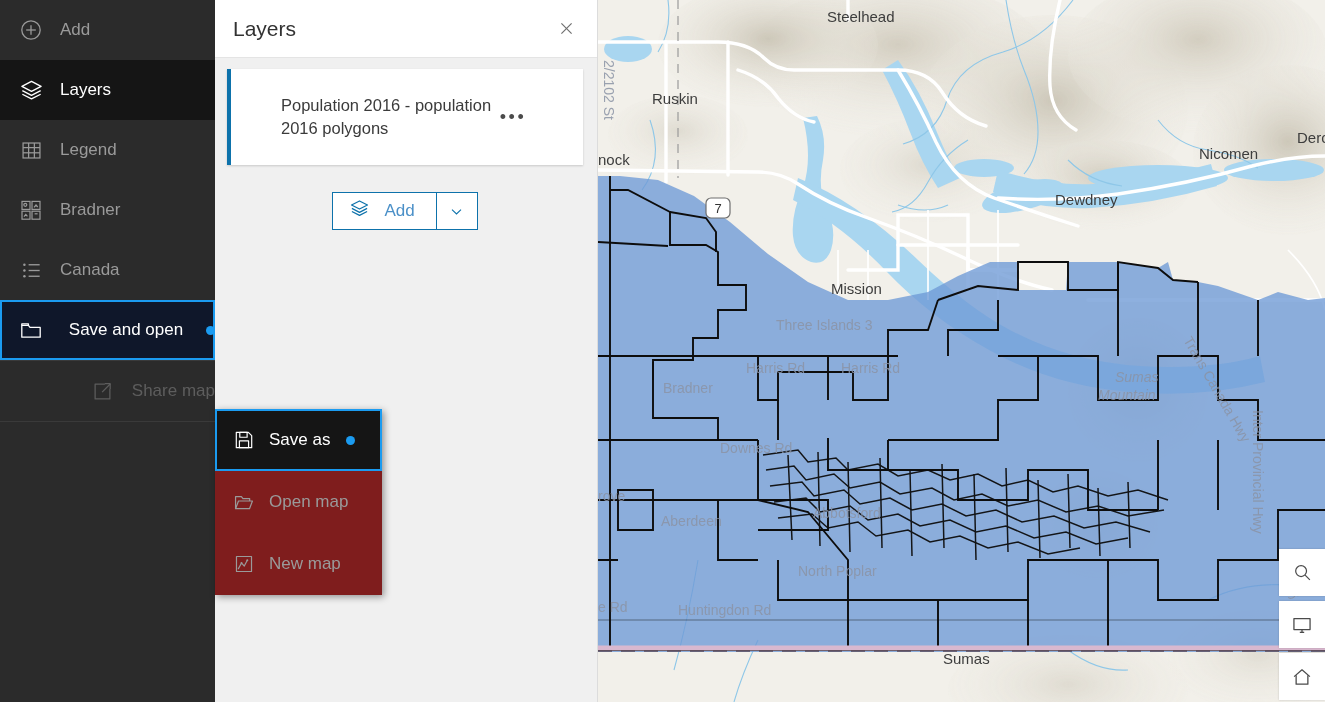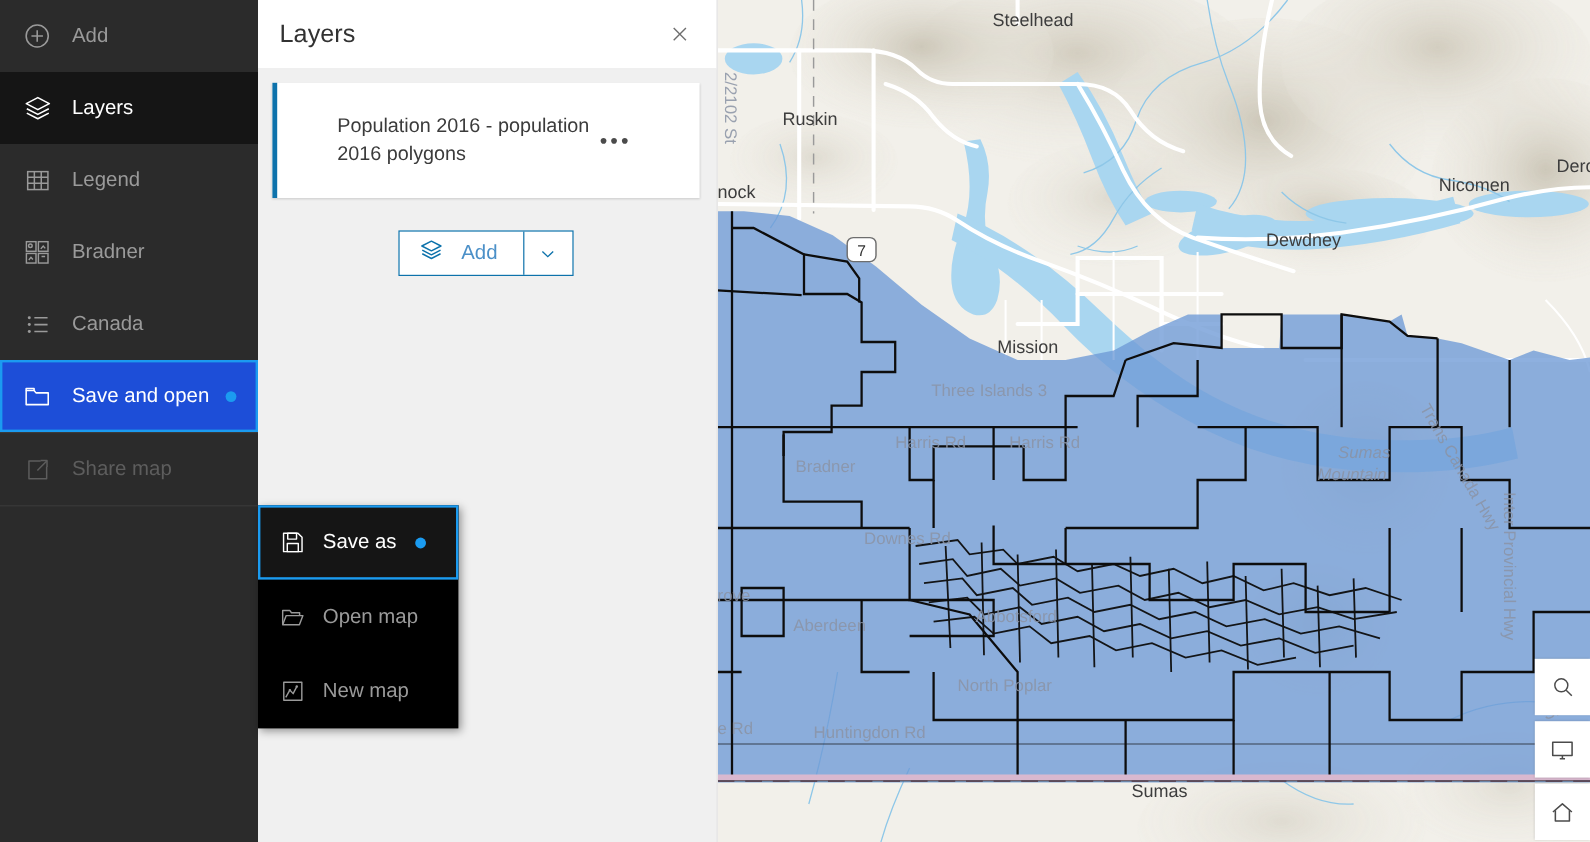--- a/index.html
+++ b/index.html
@@ -33,27 +33,28 @@
     display: flex; align-items: center; justify-content: center;
     flex: 0 0 30px;
     margin-right: 14px;
   }
   .nav-item .nav-ico svg { display: block; }
   .nav-item.active {
     background: #151515;
     color: #ffffff;
   }
   .nav-item.selected-outline {
-    background: #1d4ed8;
+    background: #0f172a;
     color: #ffffff;
     outline: 2px solid #1b9bf0;
     outline-offset: -2px;
     z-index: 2;
-  }
-  .nav-item.disabled { color: #5d5d5d; cursor: default; }
+    justify-content: space-between;
+  }
+  .nav-item.disabled { color: #5d5d5d; cursor: default; justify-content: flex-end; }
   .nav-item .dot {
     width: 9px; height: 9px; border-radius: 50%;
     background: #1b9bf0;
     margin-left: 14px;
     flex: 0 0 9px;
   }
   .nav-div {
     height: 1px; background: #3a3a3a; margin: 0;
   }
 
@@ -127,23 +128,23 @@
   .add-btn-caret {
     width: 41px;
     border-left: 1px solid #0d72ab;
     display: flex; align-items: center; justify-content: center;
     color: #0d72ab;
   }
 
   
   #flyout {
     position: absolute;
-    left: 215px; top: 421px;
+    left: 215px; top: 409px;
     width: 167px;
-    background: #000000;
+    background: #7f1d1d;
     box-shadow: 2px 2px 7px rgba(0,0,0,.4);
     z-index: 40;
   }
   .fly-item {
     display: flex; align-items: center;
     height: 62px;
     padding-left: 16px;
     color: #9a9a9a;
     font-size: 17px;
     cursor: pointer;

